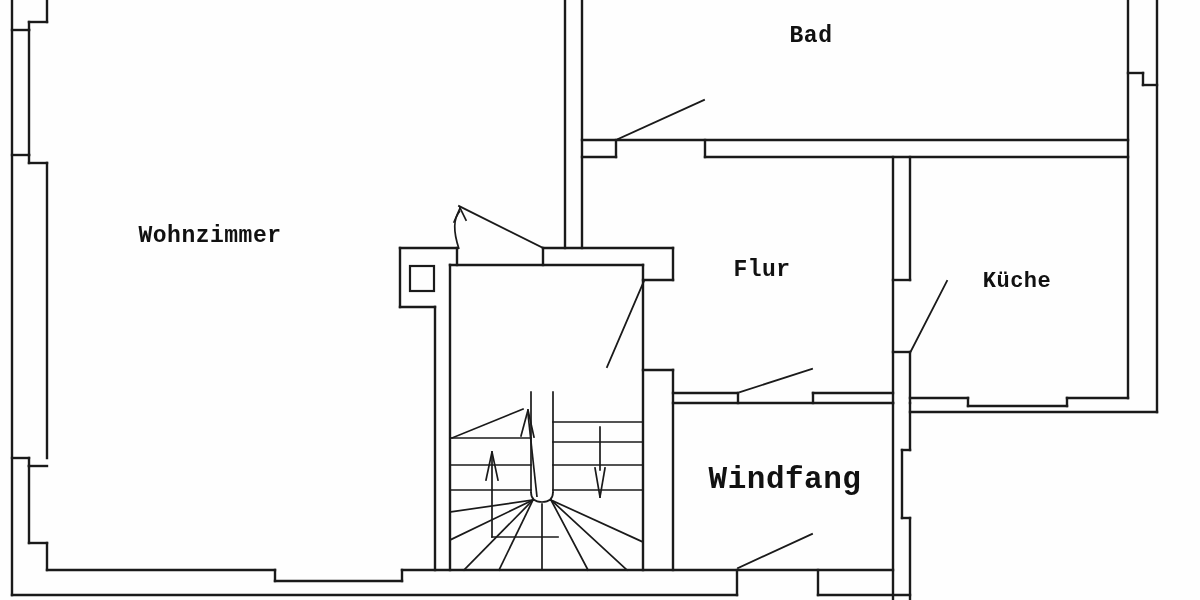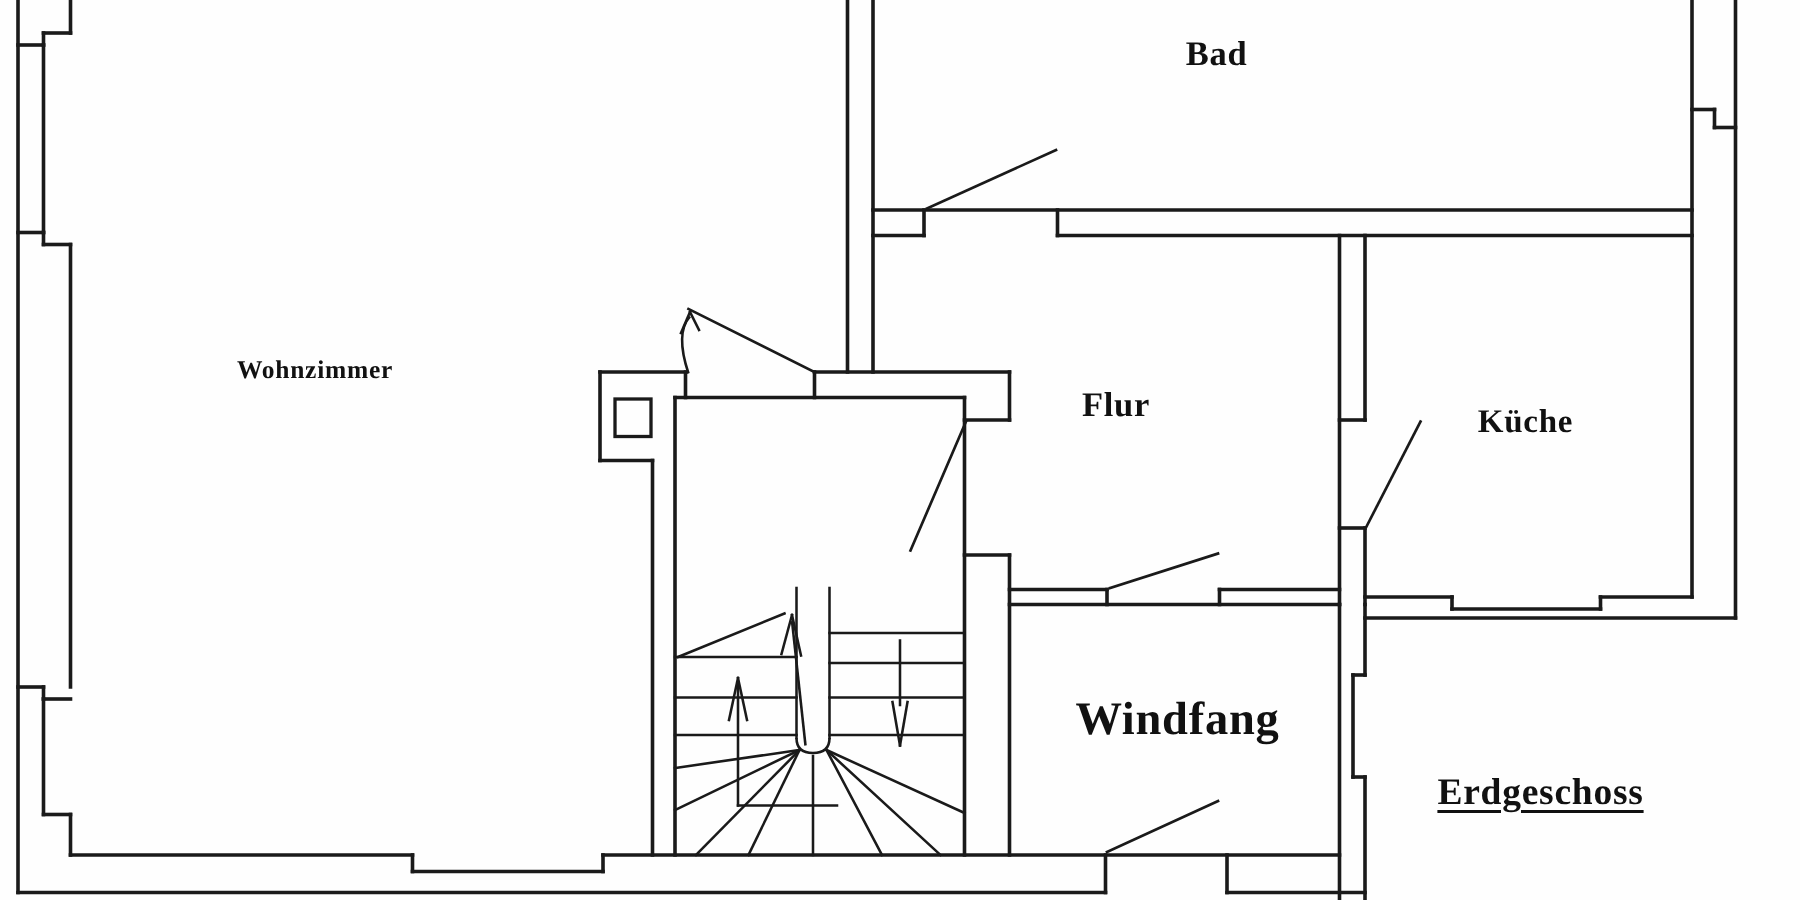--- a/index.html
+++ b/index.html
@@ -11,20 +11,21 @@
     font-family:"Liberation Serif", serif;
   }
   #plan-svg{position:absolute;left:0;top:0;}
   .room-label{
     position:absolute;
     transform:translate(-50%,-50%);
     font-weight:bold;
     color:#111;
     white-space:nowrap;
     letter-spacing:0.5px;
+    font-family:Liberation Mono, monospace;
   }
   .room-label.underlined{
     text-decoration:underline;
     text-decoration-thickness:2px;
     text-underline-offset:4px;
   }
 </style>
 </head>
 <body>
 
@@ -145,19 +146,18 @@
         <line x1="466" y1="220" x2="460" y2="208" stroke="#1a1a1a" stroke-width="1.7" stroke-linecap="square"></line>
         <line x1="600" y1="427" x2="600" y2="470" stroke="#1a1a1a" stroke-width="1.7" stroke-linecap="square"></line>
         <line x1="595" y1="468" x2="600" y2="497" stroke="#1a1a1a" stroke-width="1.7" stroke-linecap="square"></line>
         <line x1="605" y1="468" x2="600" y2="497" stroke="#1a1a1a" stroke-width="1.7" stroke-linecap="square"></line>
         <path d="M 531 492 Q 531 502 542 502 Q 553 502 553 492" fill="none" stroke="#1a1a1a" stroke-width="1.7"></path>
         <path d="M 459 249 Q 450 222 460 211" fill="none" stroke="#1a1a1a" stroke-width="1.7"></path>
         <path d="M 537 497 Q 533 460 528 414" fill="none" stroke="#1a1a1a" stroke-width="1.7"></path>
       </g>
   </svg>
 
-  <div class="room-label" style="left: 210px; top: 247px; font-size: 17px;">Wohnzimmer</div>
+  <div class="room-label" style="left: 210px; top: 236px; font-size: 23px;">Wohnzimmer</div>
   <div class="room-label" style="left: 811px; top: 36px; font-size: 23px;">Bad</div>
-  <div class="room-label" style="left: 744px; top: 270px; font-size: 23px;">Flur</div>
+  <div class="room-label" style="left: 762px; top: 270px; font-size: 23px;">Flur</div>
   <div class="room-label" style="left: 1017px; top: 281px; font-size: 22px;">Küche</div>
   <div class="room-label" style="left: 785px; top: 479px; font-size: 31px;">Windfang</div>
-  <div class="room-label underlined" style="left: 1027px; top: 529px; font-size: 25px;">Erdgeschoss</div>
 </div>
 
 </body></html>

